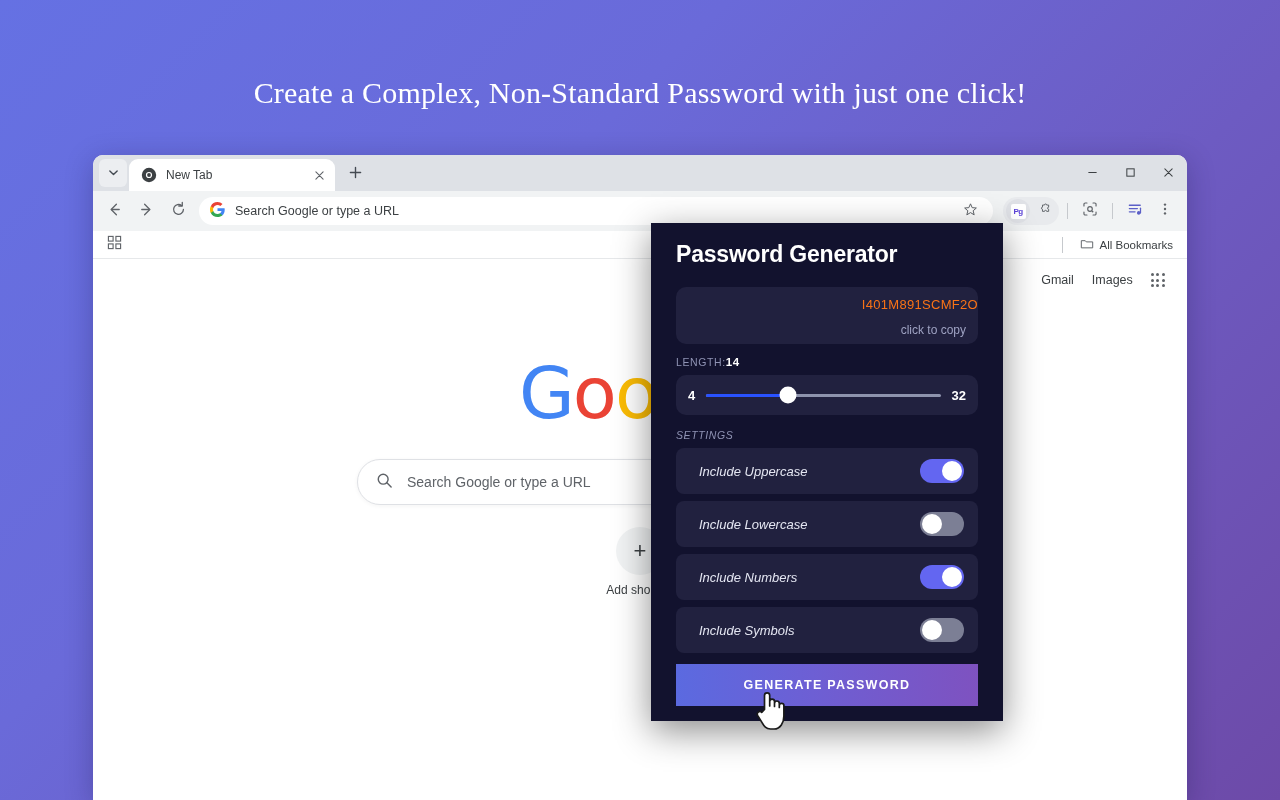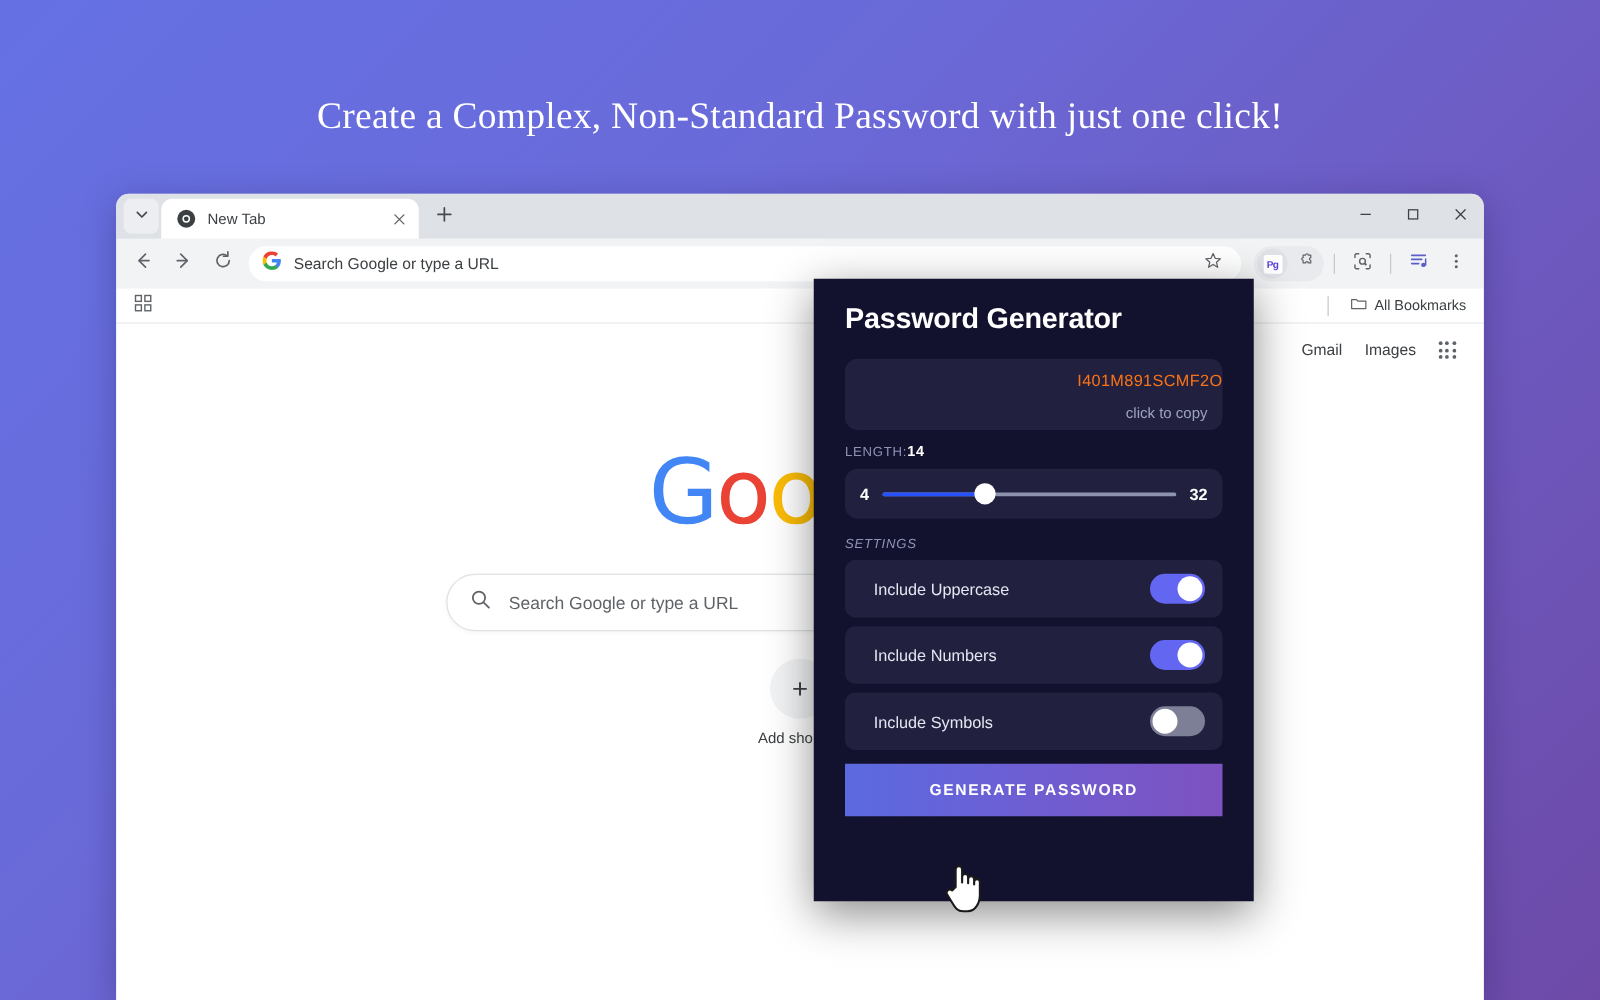--- a/index.html
+++ b/index.html
@@ -388,20 +388,21 @@
     font-style: italic;
   }
   .setting-row {
     background: #21213f;
     border-radius: 8px;
     height: 46px;
     display: flex;
     align-items: center;
     padding: 0 14px 0 23px;
     margin-bottom: 7px;
+    font-style: italic;
   }
   .setting-name {
     flex: 1;
     font-size: 13px;
     color: #e4e6f2;
   }
   .toggle {
     width: 44px; height: 24px;
     border-radius: 12px;
     position: relative;
@@ -684,20 +685,26 @@
 
   <div class="settings-label">SETTINGS</div>
 
   <div class="setting-row">
     <span class="setting-name">Include Uppercase</span>
     <span class="toggle on">
         <span class="knob"></span>
       </span>
   </div>
 
+  <div class="setting-row">
+    <span class="setting-name">Include Lowercase</span>
+    <span class="toggle off">
+        <span class="knob"></span>
+      </span>
+  </div>
 
   <div class="setting-row">
     <span class="setting-name">Include Numbers</span>
     <span class="toggle on">
         <span class="knob"></span>
       </span>
   </div>
 
   <div class="setting-row">
     <span class="setting-name">Include Symbols</span>

